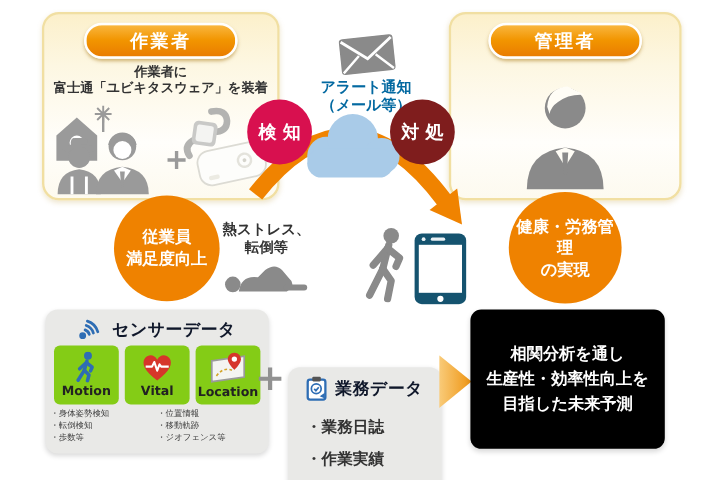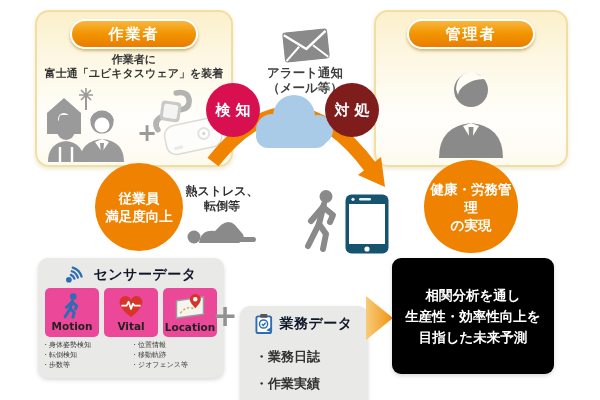--- a/index.html
+++ b/index.html
@@ -36,21 +36,21 @@
   .badge{
     position:absolute;width:54px;height:54px;border-radius:50%;
     display:flex;align-items:center;justify-content:center;
     color:#fff;font-weight:bold;font-size:15px;
   }
   .badge-detect{left:206px;top:83px;background:#d8104f;}
   .badge-handle{left:325px;top:83px;background:#7f1d1d;}
   .envelope{position:absolute;left:283px;top:30px;width:46px;height:31px;transform:rotate(-6deg);}
   .alert-label{
     position:absolute;left:250px;top:65px;width:110px;text-align:center;
-    font-size:12.5px;font-weight:bold;color:#404040;line-height:15px;
+    font-size:12.5px;font-weight:bold;color:#0369a1;line-height:15px;
   }
   .big-circle{
     position:absolute;border-radius:50%;background:#ef8200;color:#fff;
     display:flex;flex-direction:column;align-items:center;justify-content:center;
     font-weight:bold;font-size:13.5px;line-height:18px;text-align:center;
   }
   .circle-satisfaction{left:95px;top:163px;width:88px;height:88px;}
   .circle-health{left:424px;top:160px;width:94px;height:93px;}
   .stress-label{
     position:absolute;left:172px;top:184px;width:100px;text-align:center;
@@ -66,21 +66,21 @@
     box-shadow:0 2px 4px rgba(0,0,0,.15);
   }
   .panel-sensor{left:38px;top:258px;width:186px;height:120px;}
   .panel-business{left:240px;top:258px;width:128px;height:114px;margin-top:48px;}
   .panel-header{
     display:flex;align-items:center;justify-content:center;gap:5px;margin-top:7px;
   }
   .panel-title{font-size:14px;font-weight:bold;color:#0f172a;letter-spacing:.5px;}
   .sensor-cards{display:flex;gap:5px;padding:0 7px;margin-top:4px;}
   .sensor-card{
-    flex:1;background:#ec4899;border-radius:5px;height:49px;
+    flex:1;background:#84cc16;border-radius:5px;height:49px;
     display:flex;flex-direction:column;align-items:center;justify-content:center;gap:1px;
   }
   .card-label{font-size:10.5px;font-weight:bold;color:#222;}
   .sensor-bullets{display:flex;padding:0 4px;margin-top:3px;}
   .bullet-col{flex:1;font-size:7px;color:#3a3a3a;line-height:10px;white-space:nowrap;}
   .plus-sep{
     position:absolute;left:211px;top:299px;width:28px;height:36px;text-align:center;
     font-size:30px;font-weight:bold;color:#919191;line-height:34px;
   }
   .business-items{margin-top:8px;padding-left:15px;font-size:13px;font-weight:bold;color:#333;line-height:27px;}

